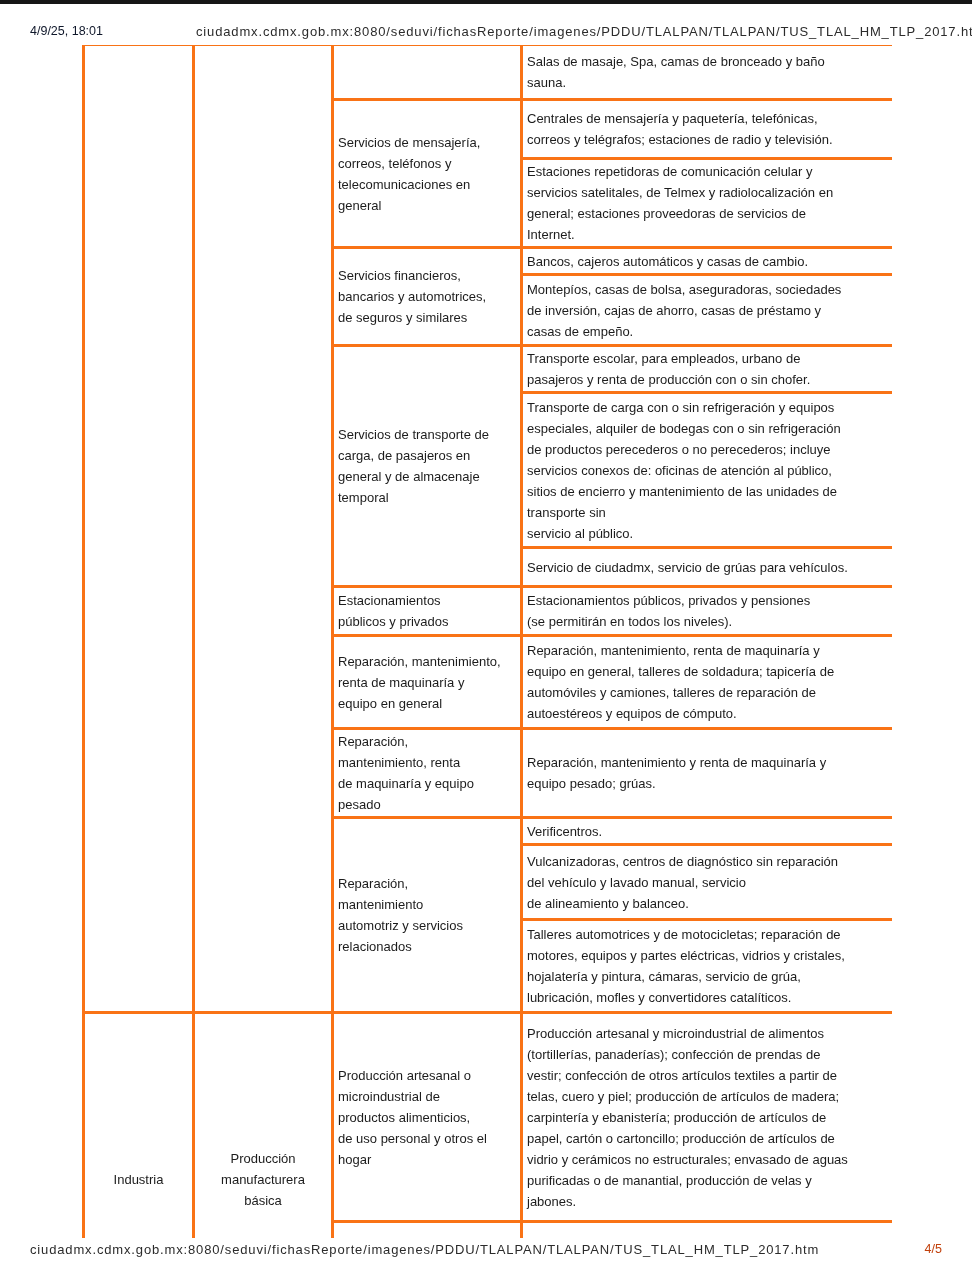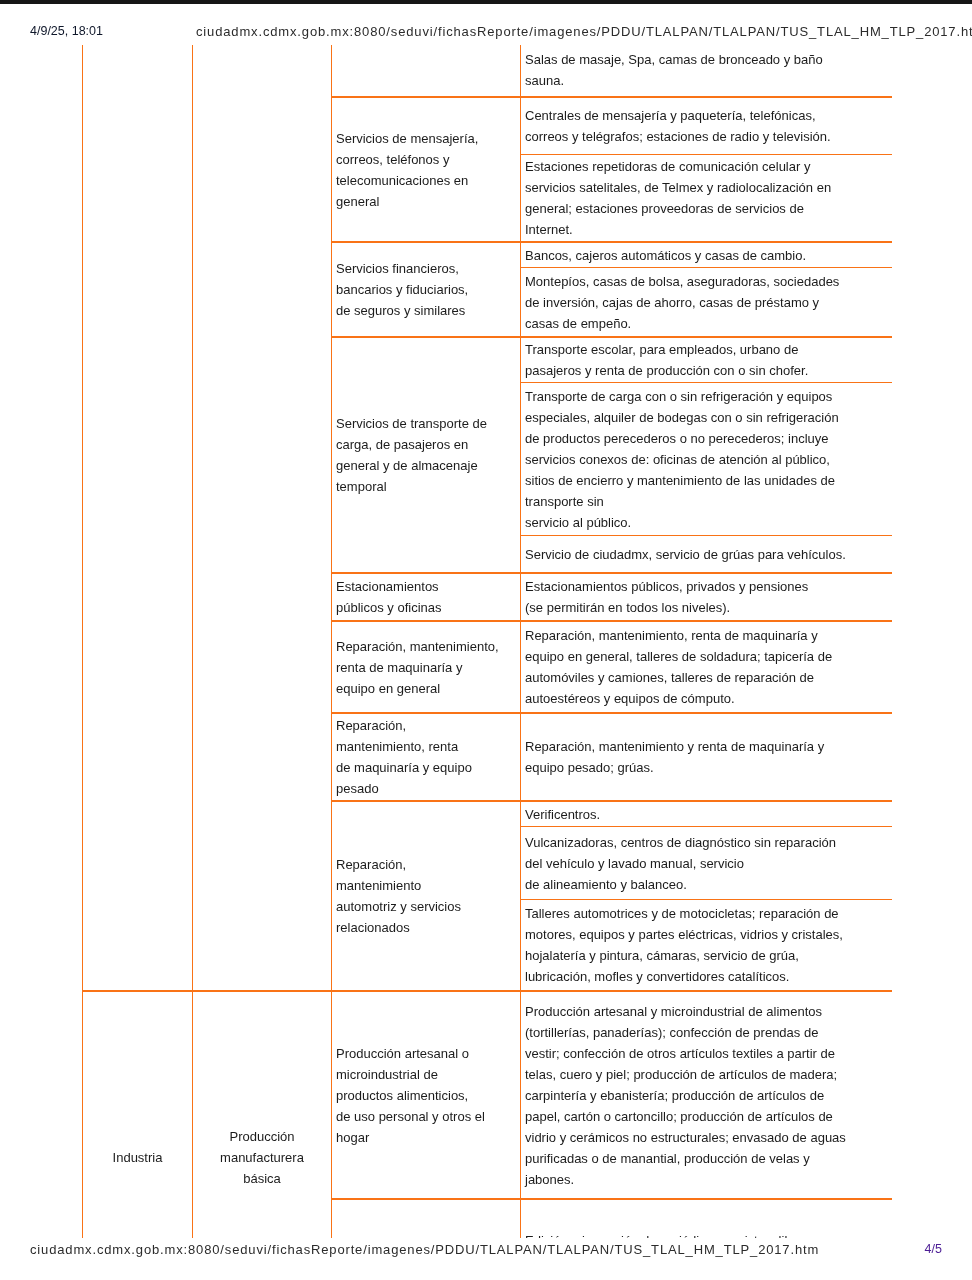--- a/index.html
+++ b/index.html
@@ -5,29 +5,29 @@
   html,body{margin:0;padding:0;}
   body{
     width:972px;height:1280px;position:relative;background:#ffffff;
     font-family:"Liberation Sans","DejaVu Sans",sans-serif;color:#1c1c1c;
     overflow:hidden;
   }
   .topbar{position:absolute;left:0;top:0;width:972px;height:4px;background:#161616;}
   .hdr-date{position:absolute;left:30px;top:24px;font-size:12.5px;color:#0f172a;white-space:nowrap;}
   .hdr-url{position:absolute;left:196px;top:24px;font-size:13px;letter-spacing:0.85px;color:#2b2b2b;white-space:nowrap;}
   .ftr-url{position:absolute;left:30px;top:1242px;font-size:13px;letter-spacing:0.85px;color:#2b2b2b;white-space:nowrap;}
-  .ftr-page{position:absolute;right:30px;top:1242px;font-size:12.5px;color:#4c1d95;text-align:right;}
+  .ftr-page{position:absolute;right:30px;top:1242px;font-size:12.5px;color:#c2410c;text-align:right;}
   .tablewrap{
     position:absolute;left:82px;top:45px;width:810px;height:1193px;overflow:hidden;
   }
   table.usetable{
     border-collapse:collapse;table-layout:fixed;width:810px;margin-top:-2px;
   }
   table.usetable td{
-    border:1px solid #f97316;
+    border:3px solid #f97316;
     font-size:13px;line-height:21px;
     padding:1px 4px;vertical-align:middle;
     white-space:pre-line;overflow:hidden;
     color:#1c1c1c;
   }
   tr.gs td{border-top-width:2px;}
   td.c1,td.c2{text-align:center;vertical-align:top;padding-top:8px;}
   td.vtop{vertical-align:top;padding-top:3px;}
 </style>
 </head>
@@ -66,21 +66,21 @@
     </tr>
     <tr>
       <td style="height:84px">Estaciones repetidoras de comunicación celular y
 servicios satelitales, de Telmex y radiolocalización en
 general; estaciones proveedoras de servicios de
 Internet.</td>
     </tr>
 
     <tr class="gs">
       <td rowspan="2">Servicios financieros,
-bancarios y fiduciarios,
+bancarios y automotrices,
 de seguros y similares</td>
       <td style="height:22px">Bancos, cajeros automáticos y casas de cambio.</td>
     </tr>
     <tr>
       <td style="height:66px">Montepíos, casas de bolsa, aseguradoras, sociedades
 de inversión, cajas de ahorro, casas de préstamo y
 casas de empeño.</td>
     </tr>
 
     <tr class="gs">
@@ -99,21 +99,21 @@
 sitios de encierro y mantenimiento de las unidades de
 transporte sin
 servicio al público.</td>
     </tr>
     <tr>
       <td style="height:34px">Servicio de ciudadmx, servicio de grúas para vehículos.</td>
     </tr>
 
     <tr class="gs">
       <td>Estacionamientos
-públicos y oficinas</td>
+públicos y privados</td>
       <td style="height:44px">Estacionamientos públicos, privados y pensiones
 (se permitirán en todos los niveles).</td>
     </tr>
 
     <tr class="gs">
       <td>Reparación, mantenimiento,
 renta de maquinaría y
 equipo en general</td>
       <td style="height:88px">Reparación, mantenimiento, renta de maquinaría y
 equipo en general, talleres de soldadura; tapicería de

